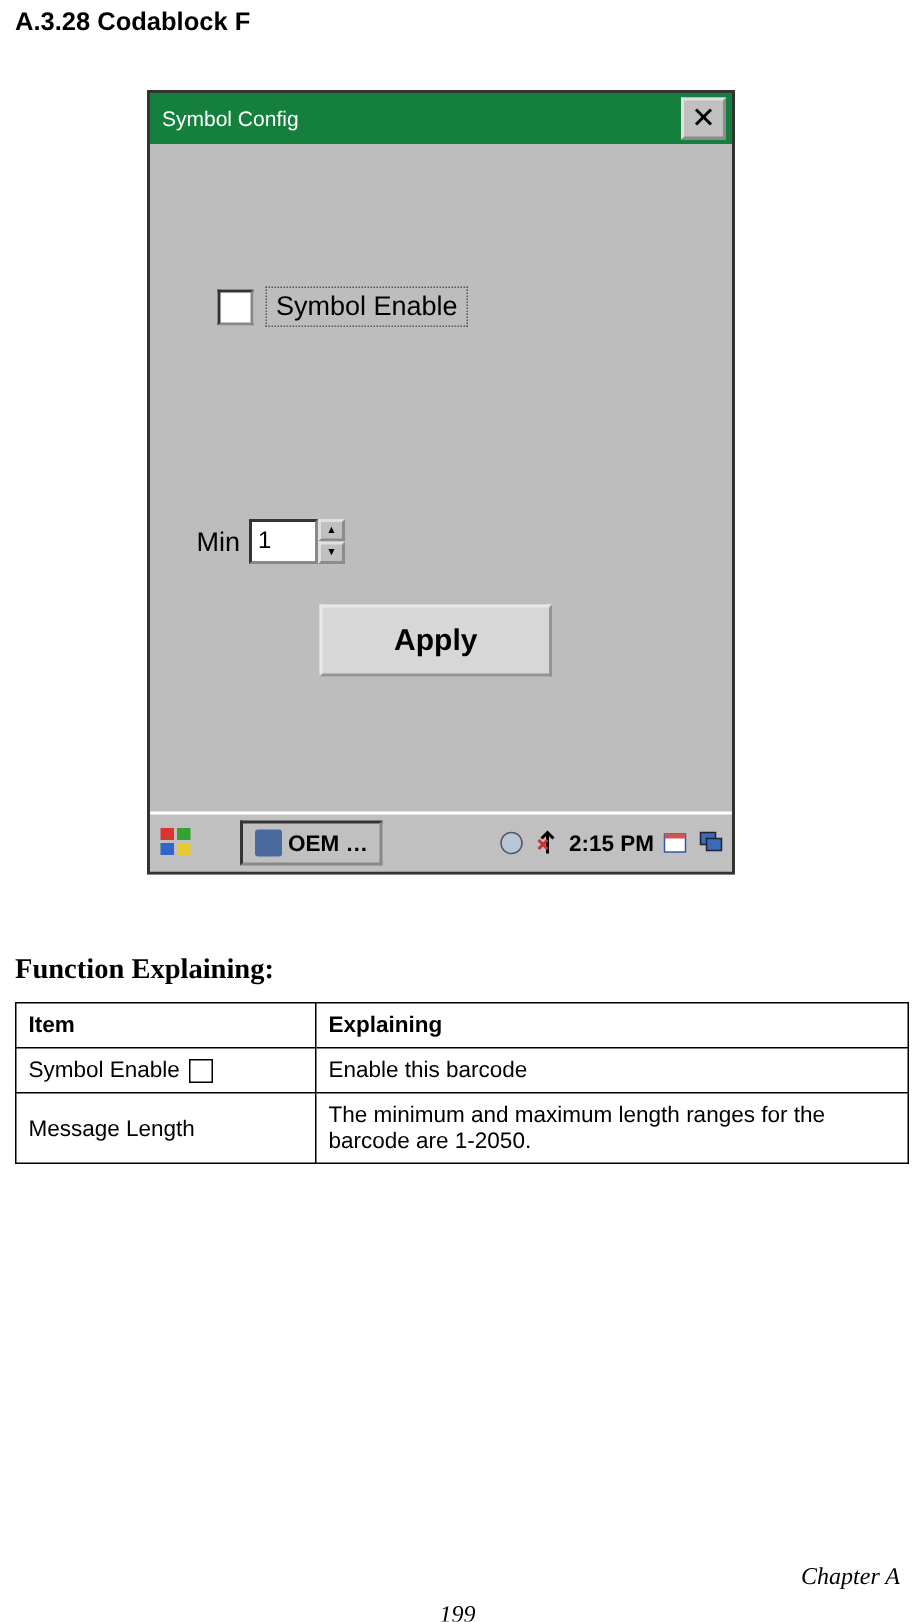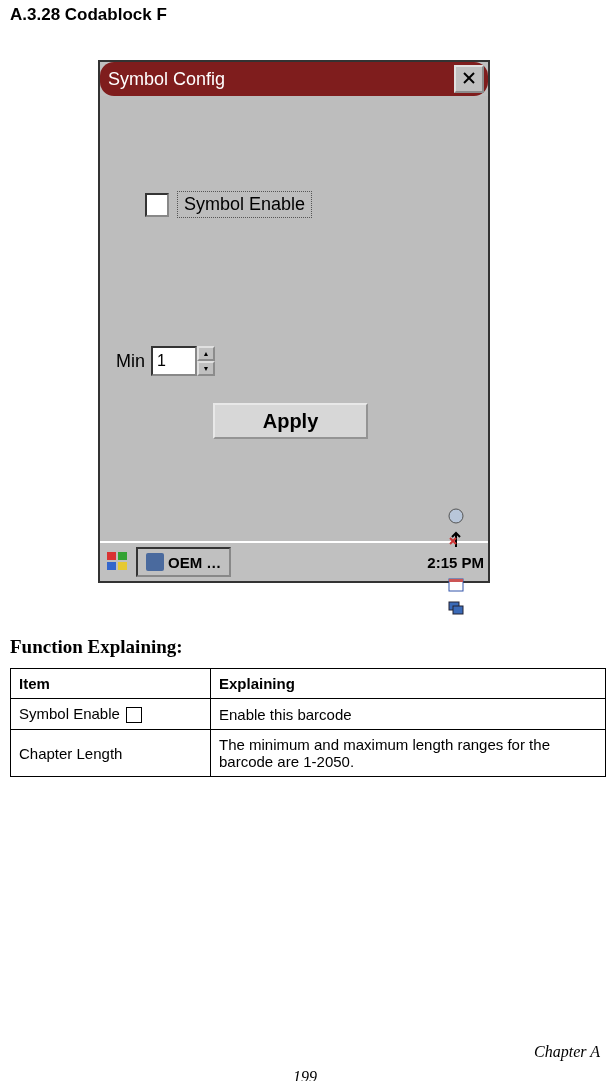--- a/index.html
+++ b/index.html
@@ -22,28 +22,27 @@
       position: absolute;
       top: 60px;
       left: 98px;
       width: 392px;
       height: 523px;
       border: 2px solid #333;
       background: #c0c0c0;
     }
     .titlebar {
       height: 34px;
-      background: #7f1d1d;
+      background: #15803d;
       display: flex;
       align-items: center;
       padding: 0 4px;
       color: #ffffff;
       font-family: Tahoma, Arial, sans-serif;
-      font-size: 18px;
-      border-radius: 14px;
+      font-size: 14px;
     }
     .titlebar-text {
       flex: 1;
       padding-left: 4px;
     }
     .close-btn {
       width: 30px;
       height: 28px;
       background: #c0c0c0;
       border: 2px outset #e0e0e0;
@@ -77,21 +76,21 @@
     .symbol-enable-label {
       border: 1px dotted #555;
       padding: 2px 6px;
       font-family: Tahoma, Arial, sans-serif;
       font-size: 18px;
       color: #000;
     }
     .minmax-row {
       position: absolute;
       top: 250px;
-      left: 16px;
+      left: 31px;
       right: 26px;
       display: flex;
       justify-content: space-between;
       align-items: center;
     }
     .minmax-group {
       display: flex;
       align-items: center;
       gap: 6px;
     }
@@ -129,21 +128,21 @@
       align-items: center;
       justify-content: center;
       cursor: pointer;
       color: #000;
     }
     .apply-btn {
       position: absolute;
       top: 307px;
       left: 113px;
       width: 155px;
-      height: 36px;
+      height: 48px;
       background: #d7d7d7;
       border: 2px outset #e8e8e8;
       font-family: Tahoma, Arial, sans-serif;
       font-size: 20px;
       font-weight: bold;
       color: #000;
       cursor: pointer;
       display: flex;
       align-items: center;
       justify-content: center;
@@ -184,37 +183,37 @@
       background: #c0c0c0;
       border: 2px inset #888;
       padding: 0 8px;
       display: flex;
       align-items: center;
       gap: 4px;
       font-family: Tahoma, Arial, sans-serif;
       font-size: 15px;
       font-weight: bold;
       color: #000;
+      margin-left: 24px;
     }
     .taskbar-btn .icon {
       width: 18px;
       height: 18px;
       background: #4a6a9e;
       border-radius: 2px;
     }
     .tray {
       margin-left: auto;
       display: flex;
       align-items: center;
       gap: 4px;
       font-family: Tahoma, Arial, sans-serif;
       font-size: 15px;
       font-weight: bold;
       color: #000;
-      flex-direction: column;
     }
     .tray-icon {
       width: 20px;
       height: 20px;
       display: flex;
       align-items: center;
       justify-content: center;
     }
     .function-explaining-heading {
       position: absolute;
@@ -381,21 +380,21 @@
     <th class="col-exp">Explaining</th>
   </tr>
   <tr>
     <td>
       <span>Symbol Enable</span>
       <span class="table-checkbox"></span>
     </td>
     <td>Enable this barcode</td>
   </tr>
   <tr>
-    <td>Chapter Length</td>
+    <td>Message Length</td>
     <td>The minimum and maximum length ranges for the barcode are 1-2050.</td>
   </tr>
 </tbody>
   </table>
 
 <div class="page-footer">
   <span></span>
   <span class="page-number">199</span>
   <span class="chapter-label">Chapter A</span>
 </div>

